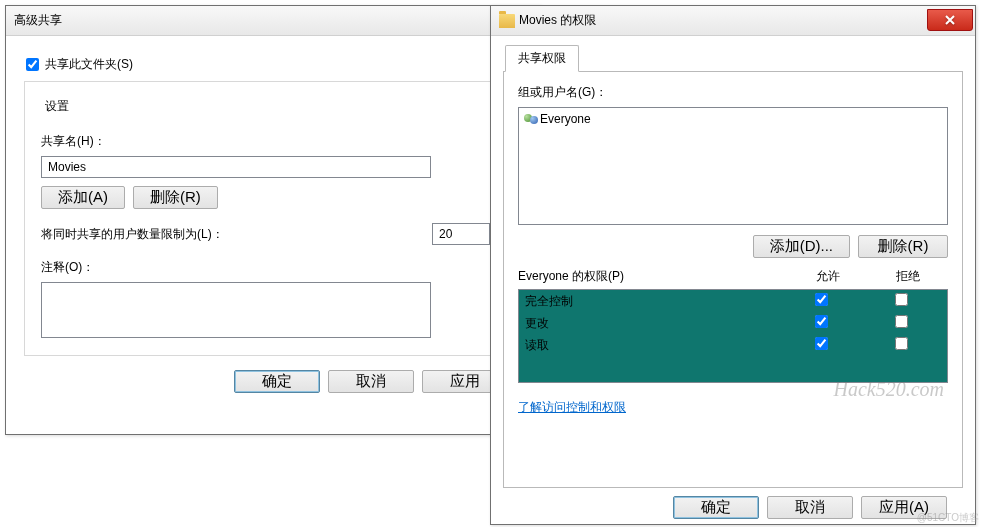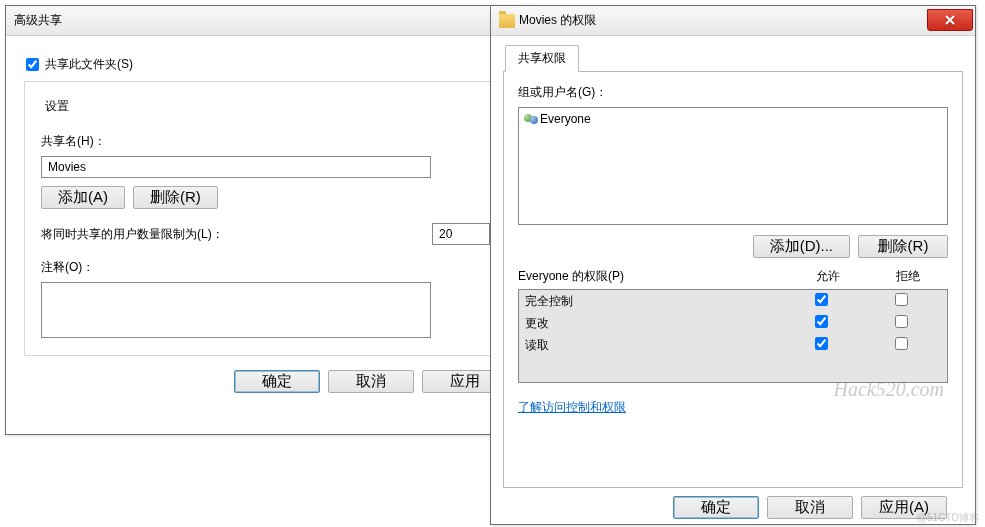--- a/index.html
+++ b/index.html
@@ -169,21 +169,21 @@
     }
     .users-icon::before { left:0; top:2px; }
     .users-icon::after { left:6px; top:4px; background: radial-gradient(circle at 30% 30%, #a0c8f0, #3060b0); }
     .perm-buttons { display:flex; justify-content:flex-end; gap:8px; margin:10px 0; }
     .perm-buttons .btn { min-width: 90px; }
     .perm-header { display:flex; margin-top:6px; }
     .perm-header .phl { flex:1; }
     .perm-header .phc { width: 80px; text-align:center; }
     .perm-list {
       border: 1px solid #828790;
-      background: #e5e5e5;
+      background: #0f766e;
       height: 94px;
       margin-top:4px;
     }
     .perm-row { display:flex; align-items:center; height:22px; padding: 0 6px; }
     .perm-row .pl { flex:1; }
     .perm-row .pc { width: 80px; text-align:center; }
     .perm-row input { width:13px; height:13px; }
     .link { color: #0066cc; text-decoration: underline; cursor: pointer; display:inline-block; margin-top:16px; }
     .watermark {
       position: absolute;

